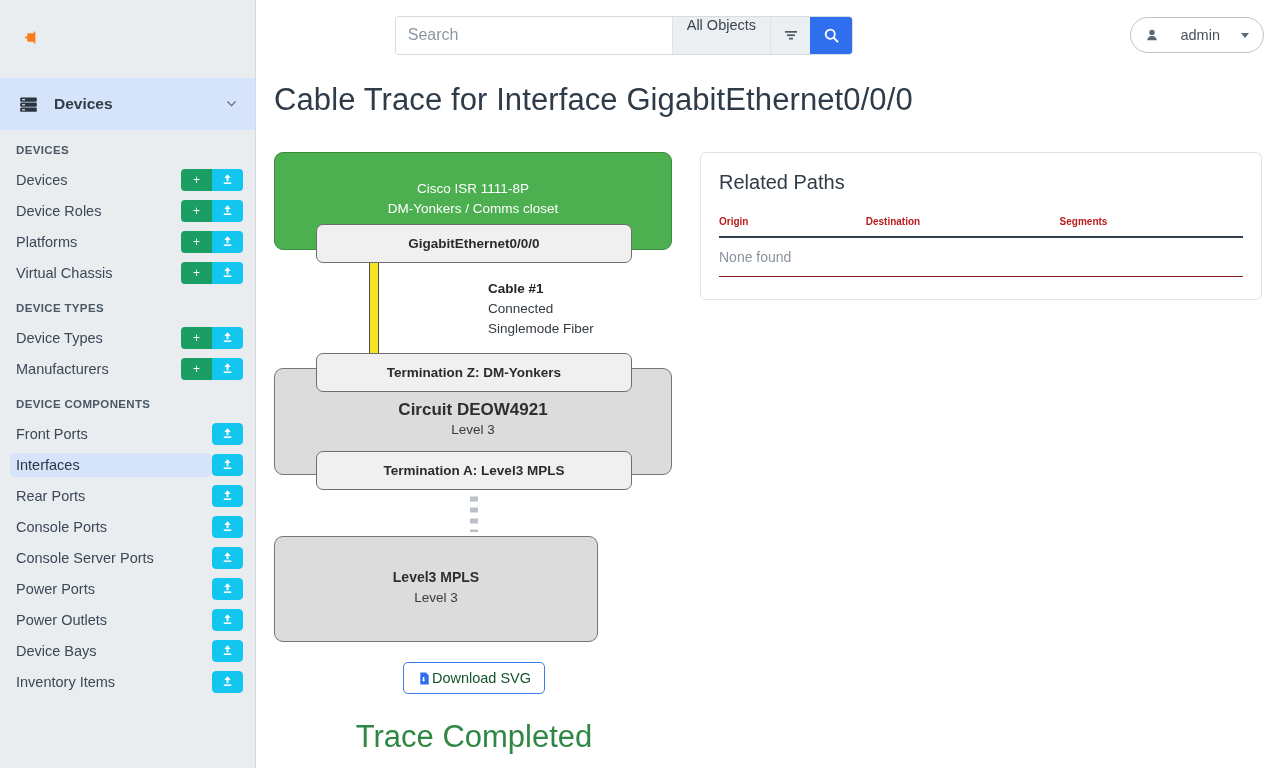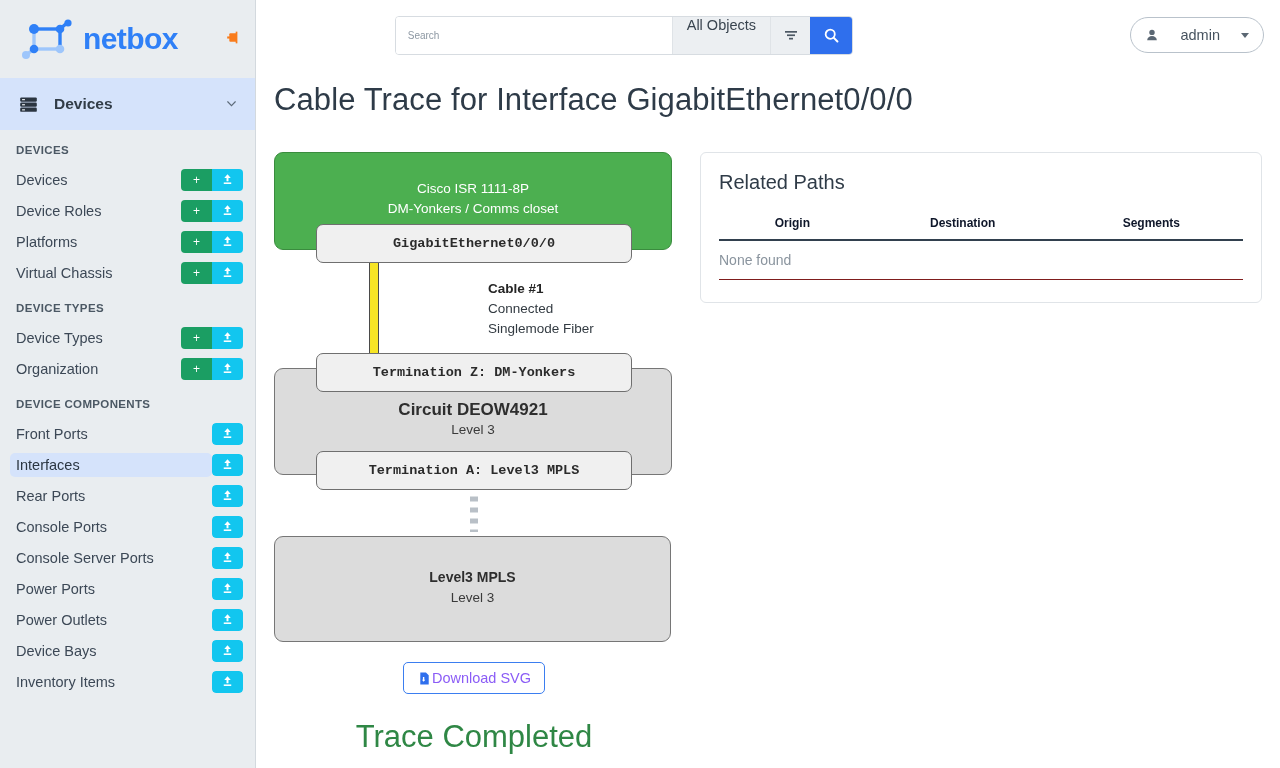--- a/index.html
+++ b/index.html
@@ -73,21 +73,21 @@
     padding: 0 16px 0 0;
   }
   .search-wrap { display: flex; margin: 0 auto 0 auto; height: 39px; }
   .search-shell {
     display: flex; align-items: stretch; height: 39px;
     border: 1px solid #d7dce1; border-radius: 4px; overflow: hidden;
     background: #fff;
   }
   .search-input {
     width: 276px; border: none; outline: none; padding: 0 12px;
-    font-size: 10px; font-family: "Liberation Sans", sans-serif; color: #374350;
+    font-size: 16px; font-family: "Liberation Sans", sans-serif; color: #374350;
     background: #fff;
   }
   .search-input::placeholder { color: #8d98a3; }
   .obj-select {
     display: flex; align-items: flex-start; padding: 0 14px;
     background: #eceff2; font-size: 14.5px; color: #39444f;
     border-left: 1px solid #dfe3e7; cursor: pointer; white-space: nowrap;
   }
   .filter-btn {
     display: flex; align-items: center; justify-content: center;
@@ -122,21 +122,21 @@
     color: #ffffff; text-align: center;
     padding: 26px 10px 30px 10px; width: 398px;
   }
   .node-device .n1 { font-size: 14px; font-weight: 700; line-height: 21px; }
   .node-device .n2, .node-device .n3 { font-size: 13.5px; line-height: 20px; }
 
   .term-box {
     width: 316px; margin: -26px auto 0 auto;
     background: #f0f0f0; border: 1px solid #6f6f6f; border-radius: 7px;
     text-align: center; font-size: 13.5px; font-weight: 700; color: #2b2b2b;
-    padding: 11px 8px; position: relative; z-index: 3; font-family: Liberation Mono, monospace;
+    padding: 11px 8px; position: relative; z-index: 3;
   }
   .cable-row { display: flex; height: 106px; }
   .cable-line-wrap { width: 200px; display: flex; justify-content: center; }
   .cable-line {
     width: 10px; height: 106px; background: #f7e525;
     border-left: 1px solid #4a4a4a; border-right: 1px solid #4a4a4a;
   }
   .cable-info { padding: 16px 0 0 14px; }
   .cable-info .c1 { font-size: 13.5px; font-weight: 700; color: #252525; line-height: 20px; }
   .cable-info .c2, .cable-info .c3 { font-size: 13.5px; color: #333b42; line-height: 20px; }
@@ -148,79 +148,62 @@
   }
   .circuit-box .q1 { font-size: 17px; font-weight: 700; line-height: 21px; }
   .circuit-box .q2 { font-size: 13.5px; line-height: 20px; color: #3a3a3a; }
 
   .dotted-conn {
     width: 8px; height: 38px; margin: 4px auto 0 auto;
     background-image: linear-gradient(#b9c0c7 50%, rgba(0,0,0,0) 0%);
     background-position: center; background-size: 8px 11px; background-repeat: repeat-y;
   }
   .provider-box {
-    width: 397px; background: #dcdcdc; border: 1px solid #767676;
+    width: 324px; background: #dcdcdc; border: 1px solid #767676;
     border-radius: 9px; text-align: center; color: #2e2e2e;
     padding: 30px 10px 33px 10px; margin-top: 4px;
   }
   .provider-box .p1 { font-size: 14px; font-weight: 700; line-height: 21px; }
   .provider-box .p2 { font-size: 13.5px; line-height: 20px; color: #3a3a3a; }
 
   .dl-wrap { display: flex; justify-content: center; margin-top: 20px; }
   .dl-btn {
     display: inline-flex; align-items: center; 
     border: 1px solid #3b7ef0; border-radius: 5px; background: #fff;
-    color: #8b5cf6; font-size: 14.5px; padding: 7px 13px; cursor: pointer;
+    color: #14532d; font-size: 14.5px; padding: 7px 13px; cursor: pointer;
   }
   .trace-done {
     text-align: center; color: #2f8745; font-size: 31px;
     font-weight: 400; margin-top: 25px;
   }
 
   
   .card {
     border: 1px solid #e0e4e8; border-radius: 6px; background: #fff;
     padding: 18px 18px 22px 18px;
   }
   .card-title { font-size: 20px; color: #2f3b47; font-weight: 400; margin-bottom: 18px; }
   table.paths { width: 100%; border-collapse: collapse; }
   table.paths th {
-    text-align: center; font-size: 12px; font-weight: 700; color: #0f172a;
+    text-align: left; font-size: 10px; font-weight: 700; color: #b91c1c;
     padding: 4px 0 9px 0; border-bottom: 2px solid #32404e;
   }
   table.paths td {
     font-size: 14px; color: #8a949e; padding: 11px 0;
     border-bottom: 1px solid #7f1d1d;
   }
 </style>
 </head>
 <body>
 
 <div id="app">
 
   <div id="sidebar">
 
     <div class="brand">
-      <div class="brand-logo">
-        <svg width="52" height="44" viewBox="0 0 52 44">
-          <line x1="12" y1="12" x2="38" y2="12" stroke="#2f80f7" stroke-width="3.4"></line>
-          <line x1="12" y1="12" x2="12" y2="32" stroke="#9ec6fb" stroke-width="3.4"></line>
-          <line x1="38" y1="12" x2="38" y2="32" stroke="#2f80f7" stroke-width="3.4"></line>
-          <line x1="12" y1="32" x2="38" y2="32" stroke="#9ec6fb" stroke-width="3.4"></line>
-          <line x1="12" y1="32" x2="4" y2="38" stroke="#9ec6fb" stroke-width="3.4"></line>
-          <line x1="38" y1="12" x2="45" y2="6" stroke="#2f80f7" stroke-width="3.4"></line>
-          <circle cx="12" cy="12" r="5" fill="#2f80f7"></circle>
-          <circle cx="38" cy="12" r="4.3" fill="#2f80f7"></circle>
-          <circle cx="12" cy="32" r="4.3" fill="#2f80f7"></circle>
-          <circle cx="38" cy="32" r="4.3" fill="#9ec6fb"></circle>
-          <circle cx="4" cy="38" r="4" fill="#9ec6fb"></circle>
-          <circle cx="46" cy="6" r="3.6" fill="#2f80f7"></circle>
-        </svg>
-        <span style="font-size:30px;font-weight:700;color:#2f80f7;letter-spacing:-.6px;">netbox</span>
-      </div>
       <span class="pin-icon">
         <svg width="17" height="17" viewBox="0 0 16 16" fill="#f97c1c">
           <rect x="5" y="4" width="7" height="8" rx="1"></rect>
           <rect x="3" y="7" width="3" height="2"></rect>
           <rect x="11" y="2.5" width="1.6" height="11"></rect>
         </svg>
       </span>
     </div>
 
     <div id="nav-groups">
@@ -298,21 +281,21 @@
             <span class="btn-add">+</span>
             <span class="btn-import">
               <svg width="13" height="13" viewBox="0 0 16 16" fill="#ffffff">
                 <path d="M8 1.6 12 6H9.2v4.2H6.8V6H4z"></path>
                 <rect x="3.4" y="11.6" width="9.2" height="1.9"></rect>
               </svg>
             </span>
           </div>
         </div>
         <div class="nav-item">
-          <span class="nlabel">Organization</span>
+          <span class="nlabel">Manufacturers</span>
           <div class="btn-pair">
             <span class="btn-add">+</span>
             <span class="btn-import">
               <svg width="13" height="13" viewBox="0 0 16 16" fill="#ffffff">
                 <path d="M8 1.6 12 6H9.2v4.2H6.8V6H4z"></path>
                 <rect x="3.4" y="11.6" width="9.2" height="1.9"></rect>
               </svg>
             </span>
           </div>
         </div>

